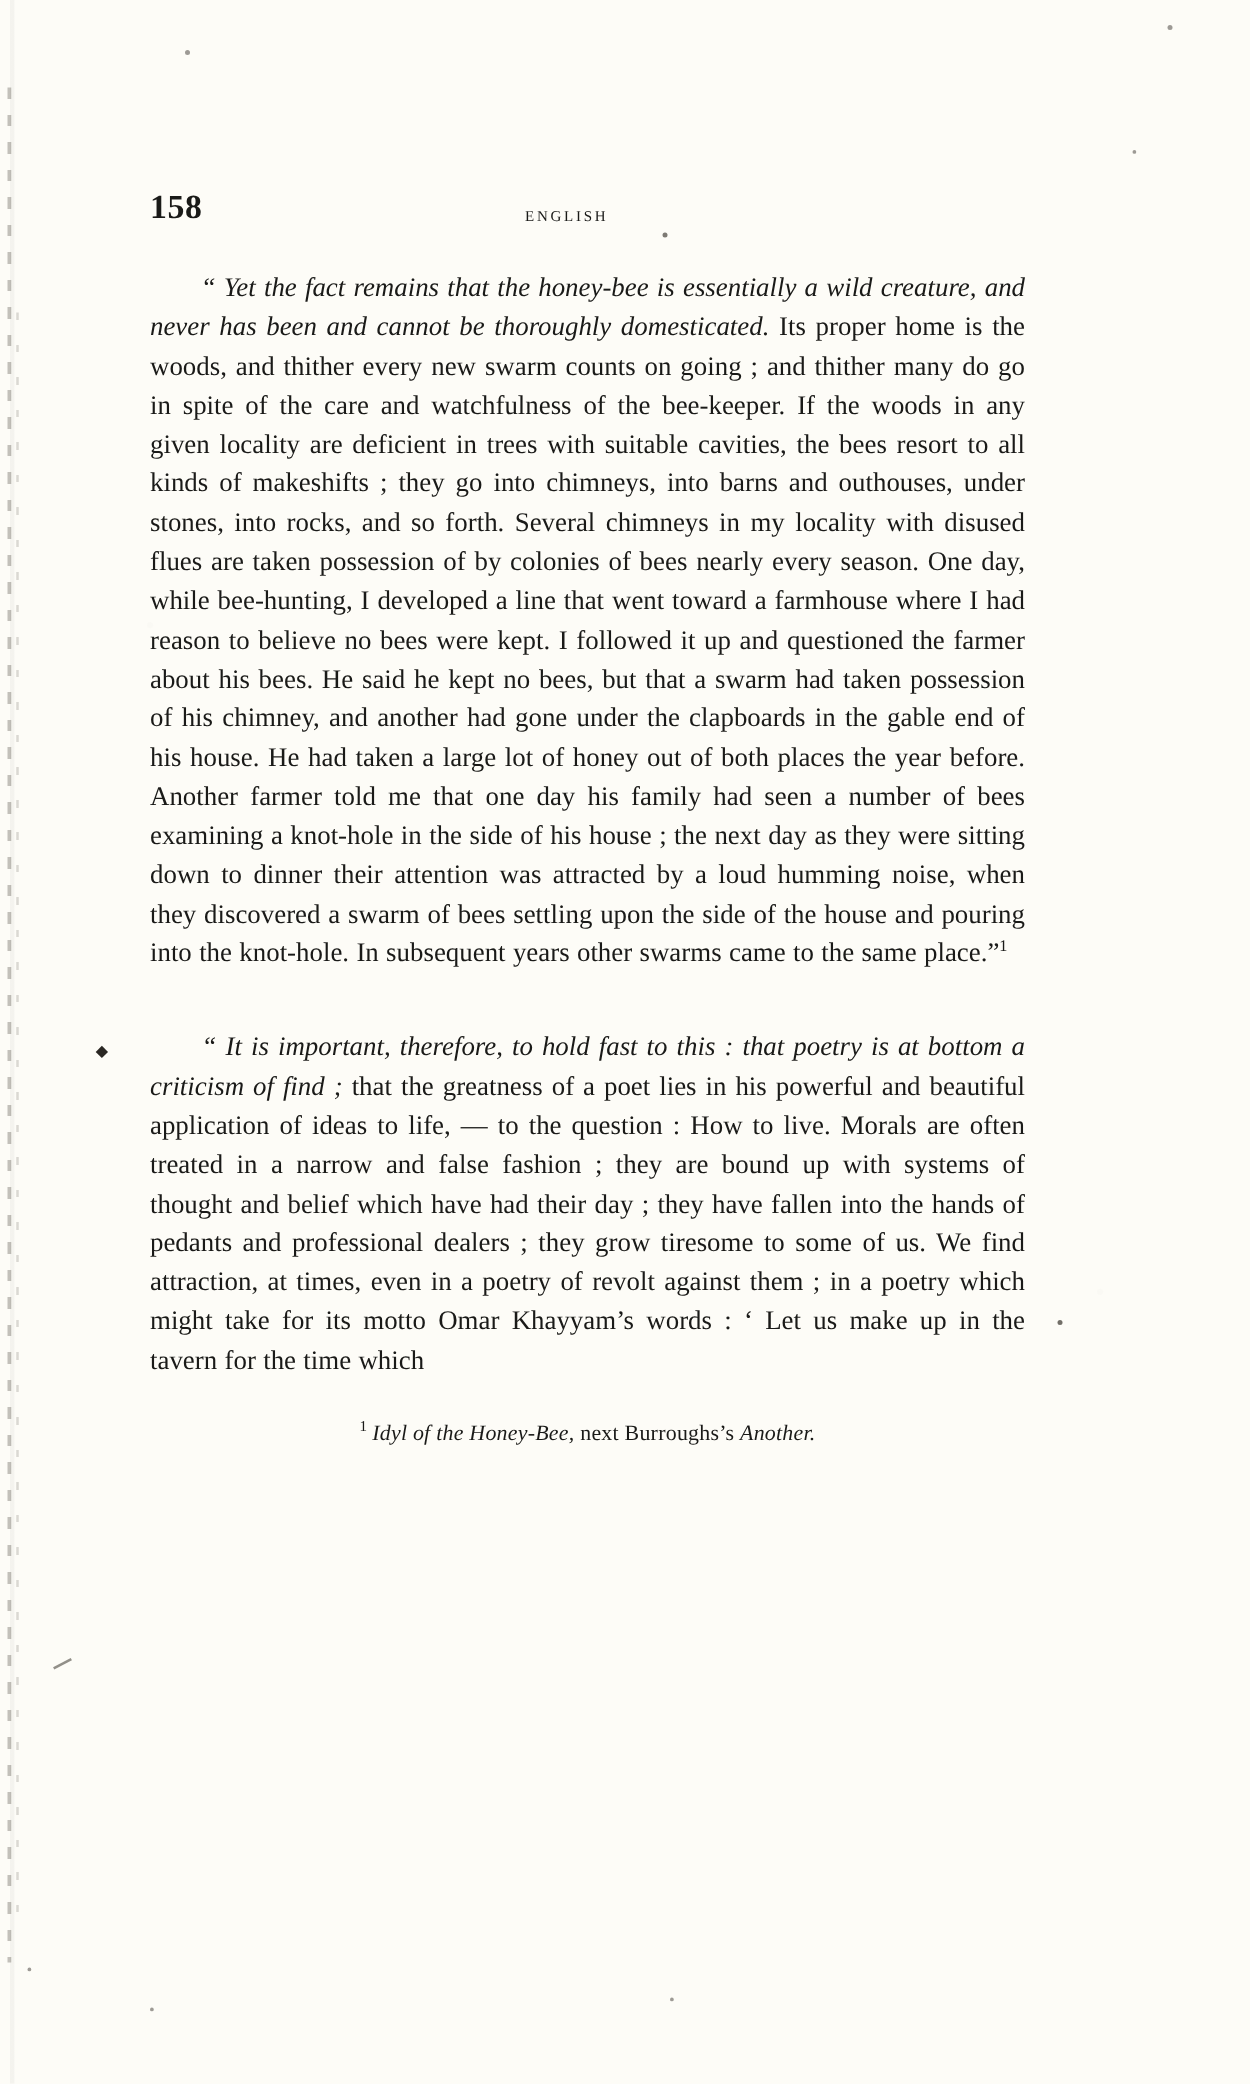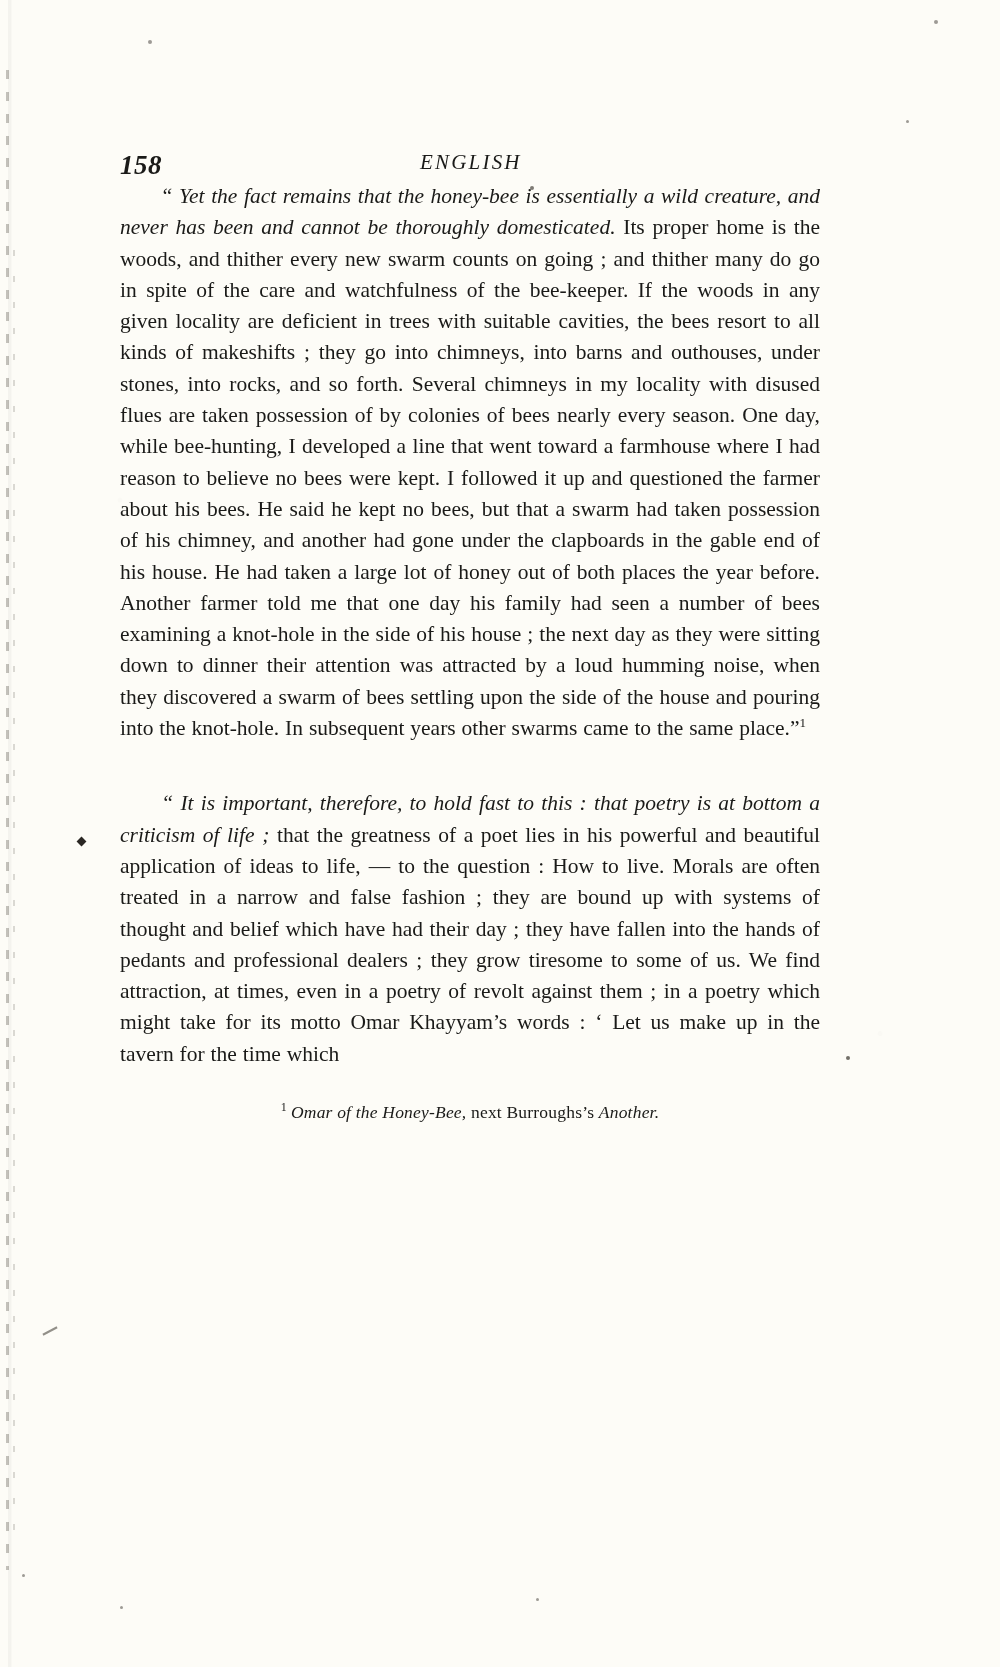--- a/index.html
+++ b/index.html
@@ -52,33 +52,33 @@
   .content {
     position: absolute;
     left: 120px;
     top: 150px;
     width: 700px;
   }
 
   
   .header {
     display: flex;
-    align-items: flex-start;
-    font-style: italic;
+    align-items: flex-end;
+    margin-bottom: 34px;
   }
   .folio {
     font-family: "Liberation Serif", serif;
     font-size: 27px;
     font-weight: bold;
     letter-spacing: 0.5px;
     width: 300px;
   }
   .running-head {
     font-family: "Liberation Serif", serif;
-    font-size: 21px;
+    font-size: 12px;
     letter-spacing: 2.2px;
     font-weight: normal;
   }
 
   .para {
     font-size: 21.5px;
     line-height: 31.3px;
     text-align: justify;
     text-justify: inter-word;
     margin: 0 0 0 0;
@@ -181,25 +181,25 @@
     <div class="folio">158</div>
     <div class="running-head">ENGLISH</div>
   </div>
 
   <p class="para block-quote indent">
     <span class="ital">“ Yet the fact remains that the honey-bee is essentially a wild creature, and never has been and cannot be thoroughly domesticated.</span>
     <span>Its proper home is the woods, and thither every new swarm counts on going ; and thither many do go in spite of the care and watchfulness of the bee-keeper. If the woods in any given locality are deficient in trees with suitable cavities, the bees resort to all kinds of makeshifts ; they go into chimneys, into barns and outhouses, under stones, into rocks, and so forth. Several chimneys in my locality with disused flues are taken possession of by colonies of bees nearly every season. One day, while bee-hunting, I developed a line that went toward a farmhouse where I had reason to believe no bees were kept. I followed it up and questioned the farmer about his bees. He said he kept no bees, but that a swarm had taken possession of his chimney, and another had gone under the clapboards in the gable end of his house. He had taken a large lot of honey out of both places the year before. Another farmer told me that one day his family had seen a number of bees examining a knot-hole in the side of his house ; the next day as they were sitting down to dinner their attention was attracted by a loud humming noise, when they discovered a swarm of bees settling upon the side of the house and pouring into the knot-hole. In subsequent years other swarms came to the same place.”</span><span class="sup">1</span>
   </p>
 
   <p class="para second indent">
-    <span class="ital">“ It is important, therefore, to hold fast to this : that poetry is at bottom a criticism of life ;</span>
+    <span class="ital">“ It is important, therefore, to hold fast to this : that poetry is at bottom a criticism of find ;</span>
     <span>that the greatness of a poet lies in his powerful and beautiful application of ideas to life, — to the question : How to live. Morals are often treated in a narrow and false fashion ; they are bound up with systems of thought and belief which have had their day ; they have fallen into the hands of pedants and professional dealers ; they grow tiresome to some of us. We find attraction, at times, even in a poetry of revolt against them ; in a poetry which might take for its motto Omar Khayyam’s words : ‘ Let us make up in the tavern for the time which</span>
   </p>
 
   <div class="footnote-rule-area">
     <p class="footnote">
-      <span class="fn-mark">1</span><span class="ital">Omar of the Honey-Bee,</span>
+      <span class="fn-mark">1</span><span class="ital">Idyl of the Honey-Bee,</span>
       <span>next Burroughs’s</span>
       <span class="ital">Another.</span>
     </p>
   </div>
 
 </div>
 
 </body></html>

